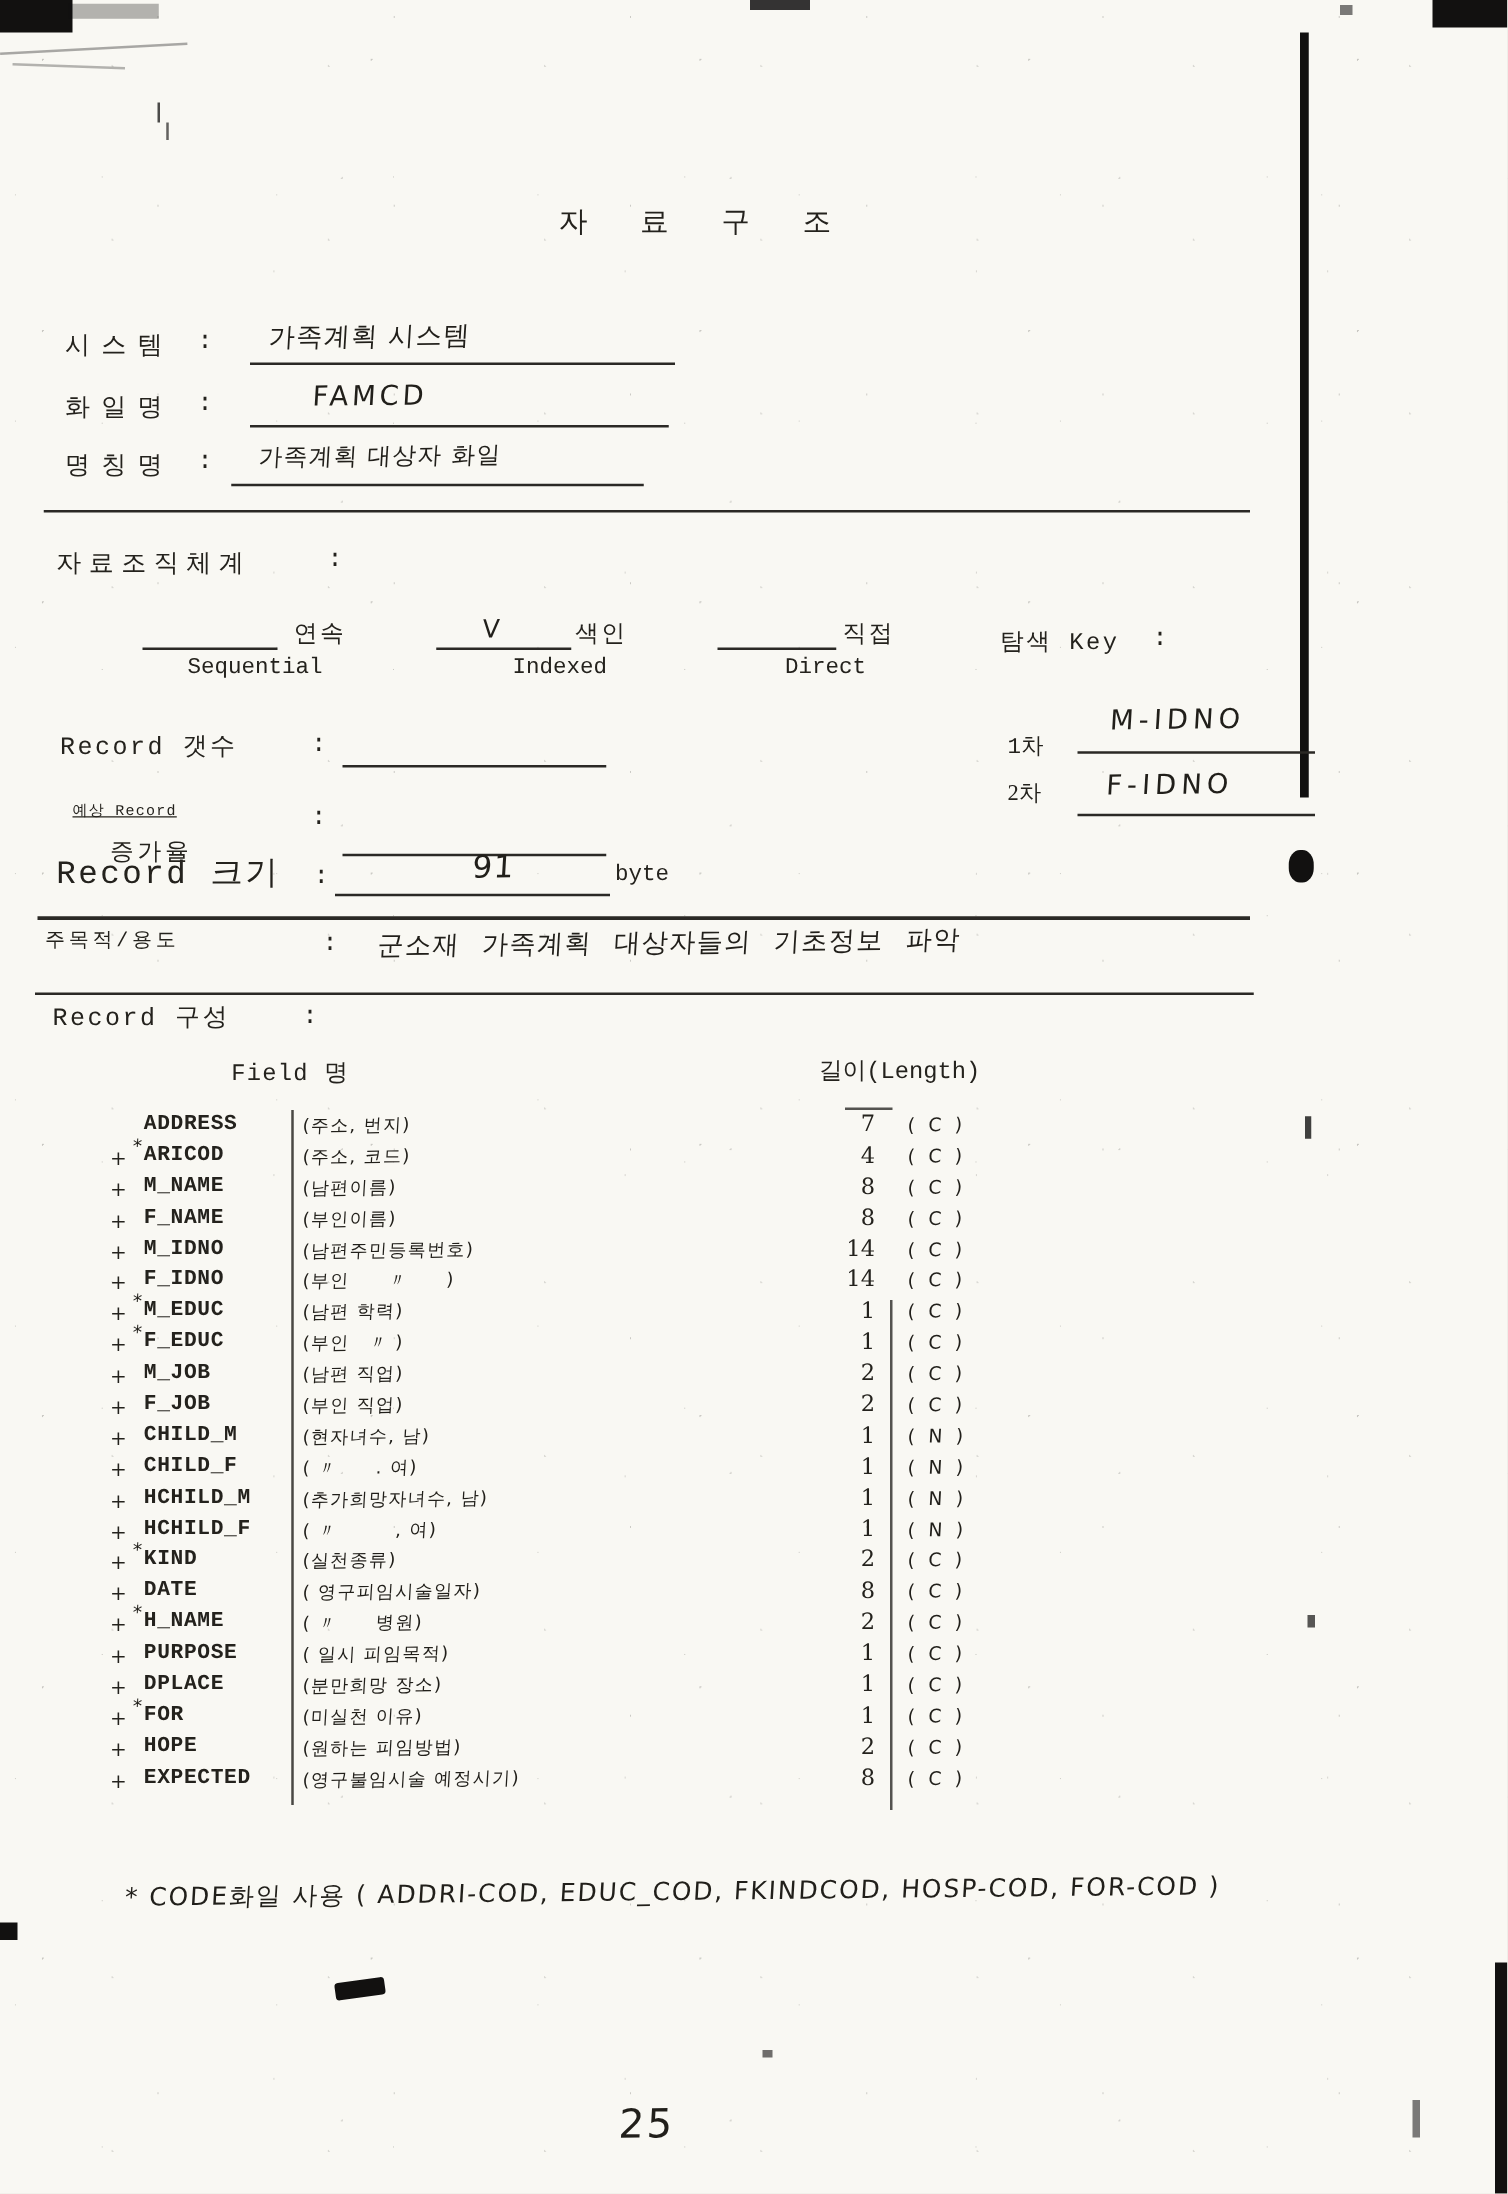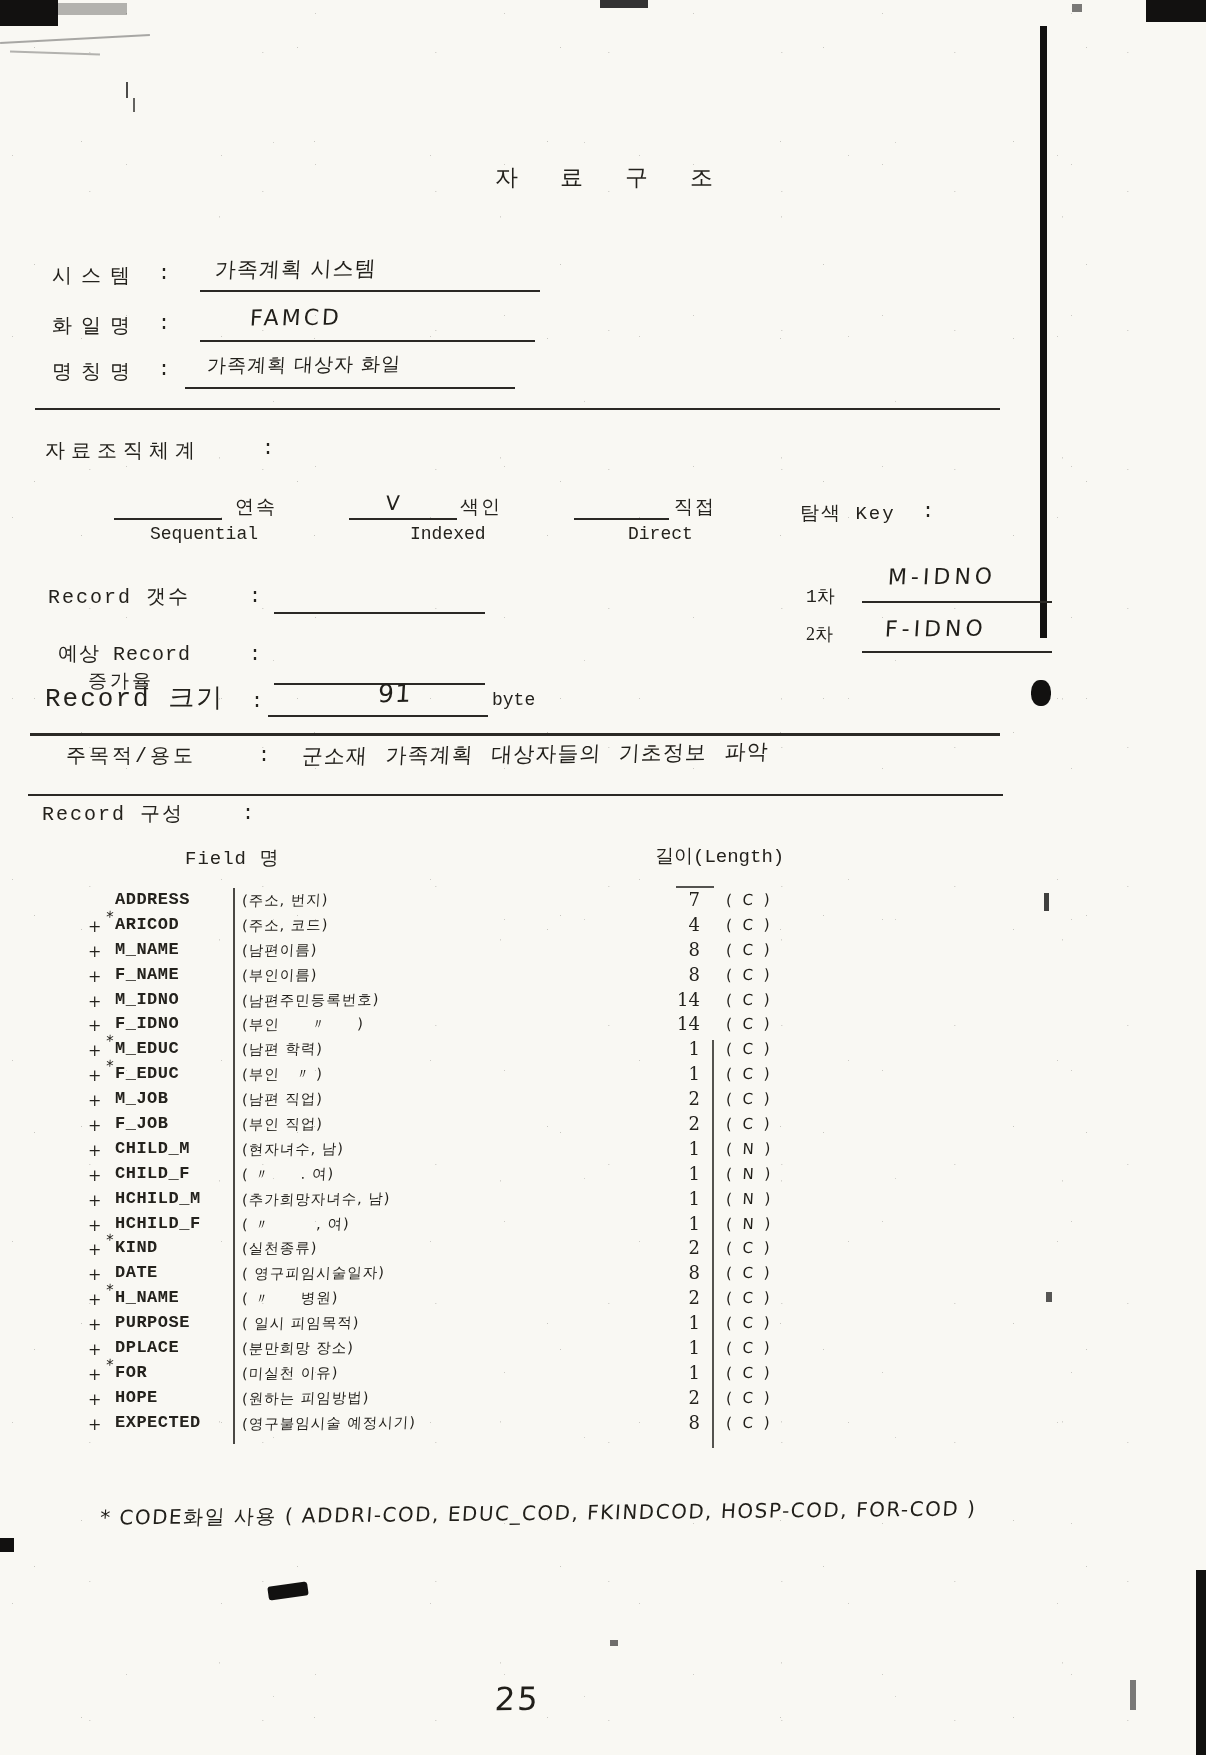--- a/index.html
+++ b/index.html
@@ -65,21 +65,21 @@
   <div class="art" style="left:0;top:38px;width:150px;height:2px;opacity:.35;transform:rotate(-3deg);"></div>
   <div class="art" style="left:10px;top:52px;width:90px;height:2px;opacity:.3;transform:rotate(2deg);"></div>
   <div class="art" style="left:1044px;top:893px;width:5px;height:18px;opacity:.8;"></div>
   <div class="art" style="left:1046px;top:1292px;width:6px;height:10px;opacity:.7;"></div>
   <div class="art" style="left:0;top:1538px;width:14px;height:14px;"></div>
   <div class="art" style="left:268px;top:1584px;width:40px;height:14px;border-radius:3px;transform:rotate(-8deg);"></div>
   <div class="art" style="left:610px;top:1640px;width:8px;height:6px;opacity:.6;"></div>
   <div class="art" style="left:1196px;top:1570px;width:10px;height:185px;"></div>
   <div class="art" style="left:1130px;top:1680px;width:6px;height:30px;opacity:.55;"></div>
 
-  <div class="abs typed title" style="left:447px;top:162px;margin-left:48px;">자료구조</div>
+  <div class="abs typed title" style="left:447px;top:162px;">자료구조</div>
 
   <div>
     <span class="abs typed mlabel" style="left:52px;top:262px;">시스템</span>
     <span class="abs typed colon" style="left:158px;top:262px;">:</span>
     <span class="abs hw" style="left:215px;top:255px;font-size:21px;">가족계획 시스템</span>
     <div class="uline" style="left:200px;top:290px;width:340px;"></div>
   </div>
   <div>
     <span class="abs typed mlabel" style="left:52px;top:312px;">화일명</span>
     <span class="abs typed colon" style="left:158px;top:312px;">:</span>
@@ -131,38 +131,38 @@
     <div class="uline" style="left:862px;top:651px;width:190px;"></div>
   </div>
 
   <div>
     <span class="abs typed" style="left:48px;top:583px;font-size:20px;letter-spacing:2px;">Record 갯수</span>
     <span class="abs typed colon" style="left:249px;top:585px;">:</span>
     <span class="abs hw" style="left:300px;top:586px;"></span>
     <div class="uline" style="left:274px;top:612px;width:211px;"></div>
   </div>
   <div>
-    <span class="abs typed" style="left:58px;top:640px;font-size:20px;letter-spacing:1px;">예상 Record</span>
+    <span class="abs typed" style="left:58px;top:640px;font-size:12px;letter-spacing:1px;text-decoration:underline;">예상 Record</span>
     <span class="abs typed" style="left:88px;top:668px;font-size:19px;letter-spacing:3px;">증가율</span>
     <span class="abs typed colon" style="left:249px;top:643px;">:</span>
     <span class="abs hw" style="left:300px;top:650px;"></span>
     <div class="uline" style="left:274px;top:683px;width:211px;"></div>
   </div>
   <div>
     <span class="abs typed" style="left:45px;top:680px;font-size:26px;letter-spacing:2px;">Record 크기</span>
     <span class="abs typed colon" style="left:251px;top:690px;">:</span>
     <span class="abs hw" style="left:378px;top:679px;font-size:25px;">91</span>
     <div class="uline" style="left:268px;top:715px;width:220px;"></div>
     <span class="abs typed" style="left:492px;top:690px;font-size:18px;">byte</span>
   </div>
 
   <div class="rule" style="left:30px;top:733px;width:970px;height:3px;"></div>
 
   <div>
-    <span class="abs typed" style="left:66px;top:742px;font-size:20px;letter-spacing:3px;">주목적/용도</span>
+    <span class="abs typed" style="left:36px;top:742px;font-size:16px;letter-spacing:3px;">주목적/용도</span>
     <span class="abs typed colon" style="left:258px;top:744px;">:</span>
     <span class="abs hw" style="left:302px;top:740px;font-size:21px;word-spacing:10px;">군소재  가족계획  대상자들의  기초정보 파악</span>
   </div>
 
   <div class="rule" style="left:28px;top:794px;width:975px;height:2px;"></div>
 
   <span class="abs typed" style="left:42px;top:800px;font-size:20px;letter-spacing:2px;">Record 구성</span>
   <span class="abs typed colon" style="left:242px;top:802px;">:</span>
 
   <span class="abs typed" style="left:185px;top:845px;font-size:19px;letter-spacing:1px;text-align:right;">Field 명</span>

